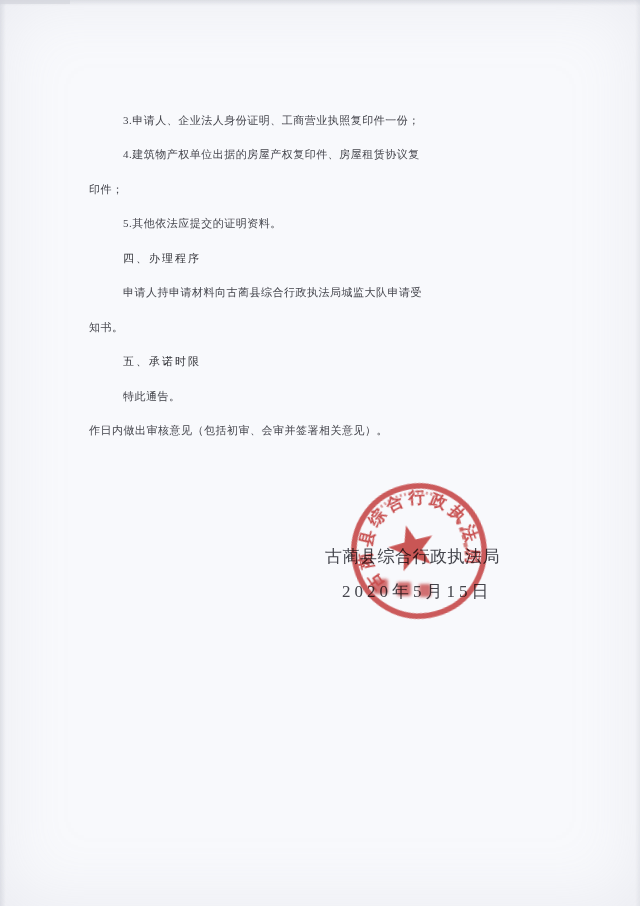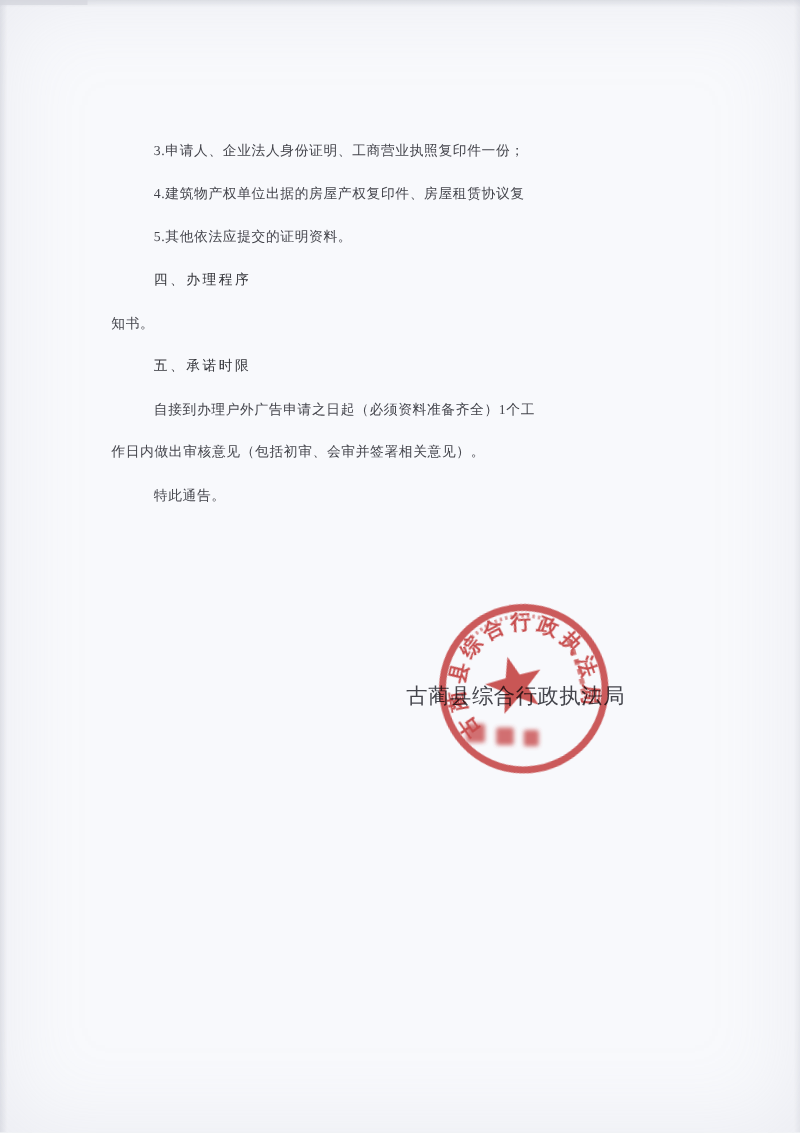--- a/index.html
+++ b/index.html
@@ -62,30 +62,32 @@
   }
 </style>
 </head>
 <body>
 
 <div class="paper">
 
   <div class="textblock">
     <div class="line indent">3.申请人、企业法人身份证明、工商营业执照复印件一份；</div>
     <div class="line indent">4.建筑物产权单位出据的房屋产权复印件、房屋租赁协议复</div>
+    <div class="line">印件；</div>
     <div class="line indent">5.其他依法应提交的证明资料。</div>
     <div class="line indent heading">四、办理程序</div>
+    <div class="line indent">申请人持申请材料向古蔺县综合行政执法局城监大队申请受</div>
     <div class="line">知书。</div>
     <div class="line indent heading">五、承诺时限</div>
-    <div class="line indent">自接到办理户外广告申请之日起（必须资料准备齐全）1个工</div>
+    <div class="line indent">特此通告。</div>
     <div class="line">作日内做出审核意见（包括初审、会审并签署相关意见）。</div>
-    <div class="line indent">特此通告。</div>
   </div>
 
   <div class="signature sig-org">古蔺县综合行政执法局</div>
+  <div class="signature sig-date">2020年5月15日</div>
 
   <svg class="seal" viewBox="-80 -80 160 160">
     <defs>
       <filter id="sblur" x="-40%" y="-40%" width="180%" height="180%">
         <feGaussianBlur stdDeviation="0.55"></feGaussianBlur>
       </filter>
       <filter id="sblur2" x="-60%" y="-60%" width="220%" height="220%">
         <feGaussianBlur stdDeviation="1.8"></feGaussianBlur>
       </filter>
     </defs>

